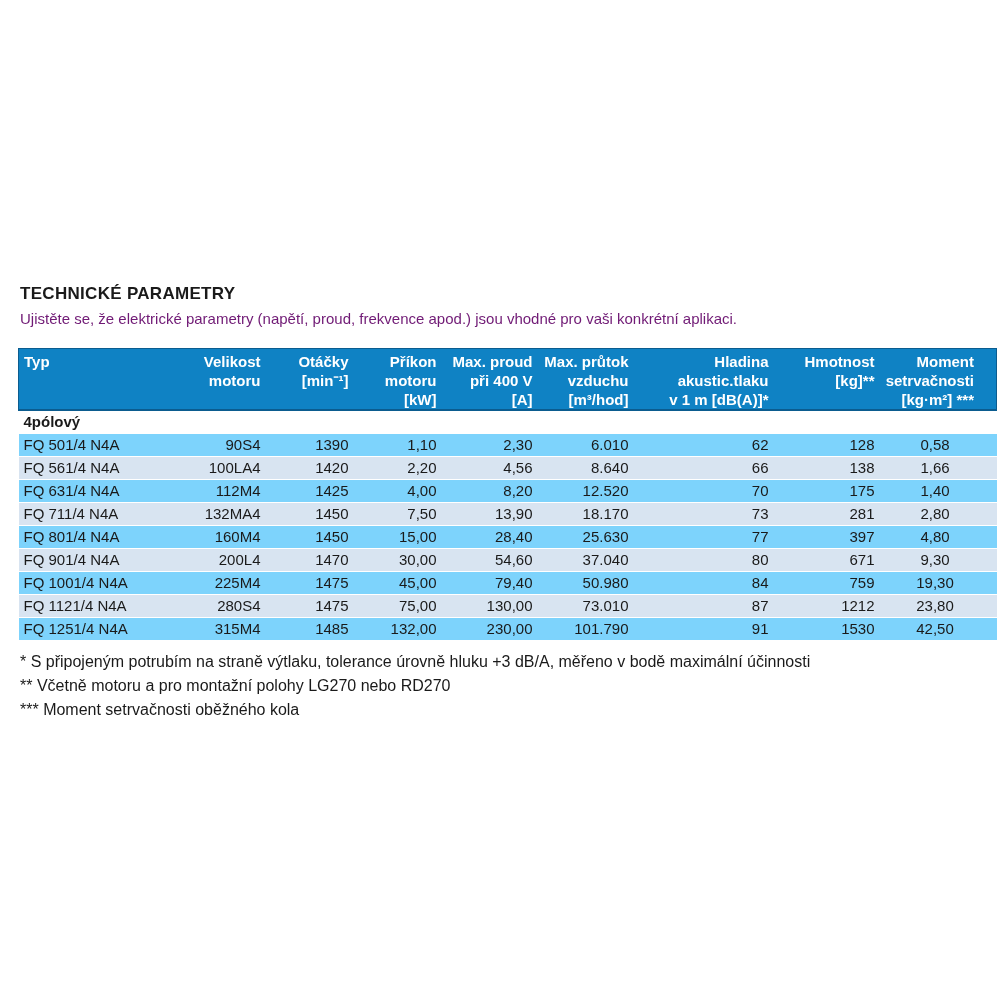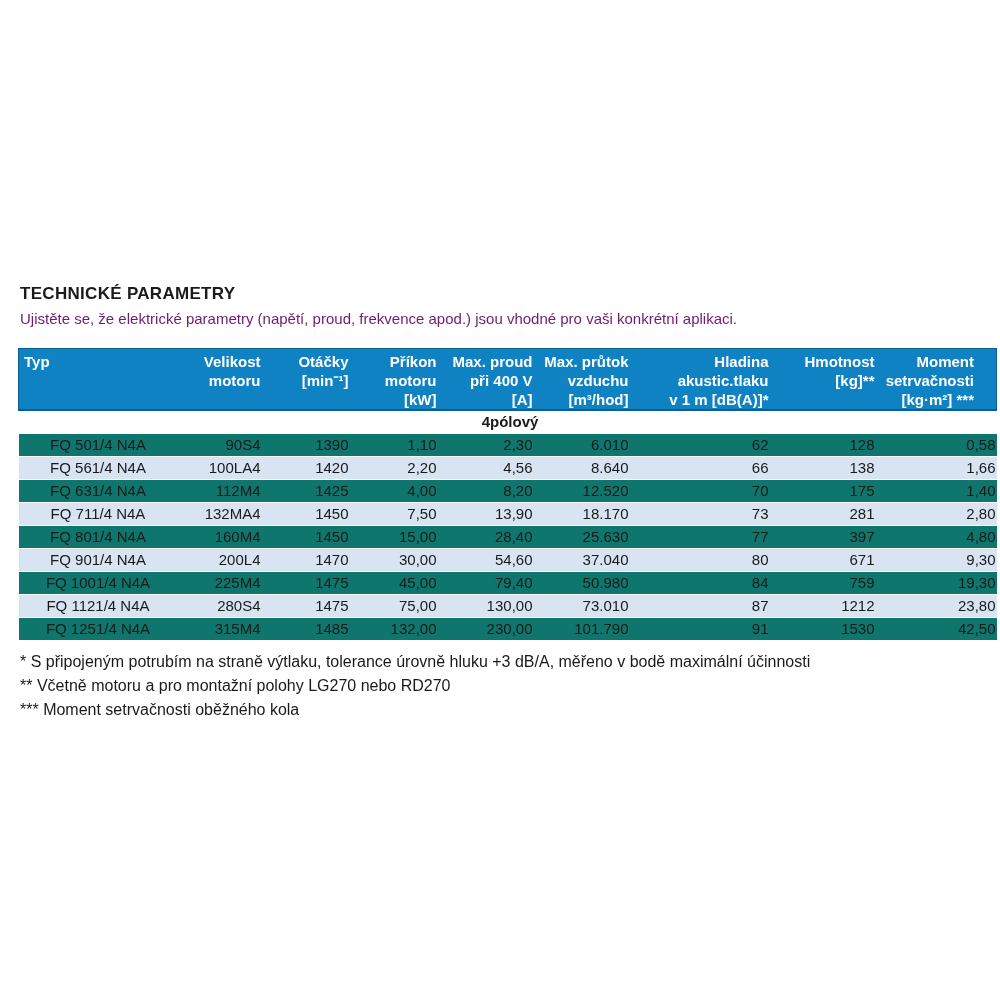--- a/index.html
+++ b/index.html
@@ -43,27 +43,27 @@
   table.params thead th.c-last {
     padding-right: 22px;
     border-right: 1px solid #0b5c8f;
   }
   table.params tbody td {
     font-size: 15px; color: #1a1a1a;
     text-align: right; line-height: 22px;
     padding: 0;
     border-bottom: 1px solid #ffffff;
   }
-  table.params tbody td.c-first { text-align: center; padding-left: 5px; }
-  table.params tbody td.c-last { padding-right: 1px; }
+  table.params tbody td.c-first { text-align: left; padding-left: 5px; }
+  table.params tbody td.c-last { padding-right: 1px; text-align: center; }
   tr.section-row td {
     background: #ffffff; font-weight: 700; color: #000000;
     font-size: 15px; line-height: 23px; text-align: left; padding-left: 5px;
   }
-  tr.row-light td { background: #0f766e; }
+  tr.row-light td { background: #7dd3fc; }
   tr.row-shaded td { background: #d8e4f1; }
 
   .footnotes {
     position: absolute; left: 12px; top: 650px;
     font-size: 16px; line-height: 24px; color: #1a1a1a;
   }
 </style>
 </head>
 <body>
 

